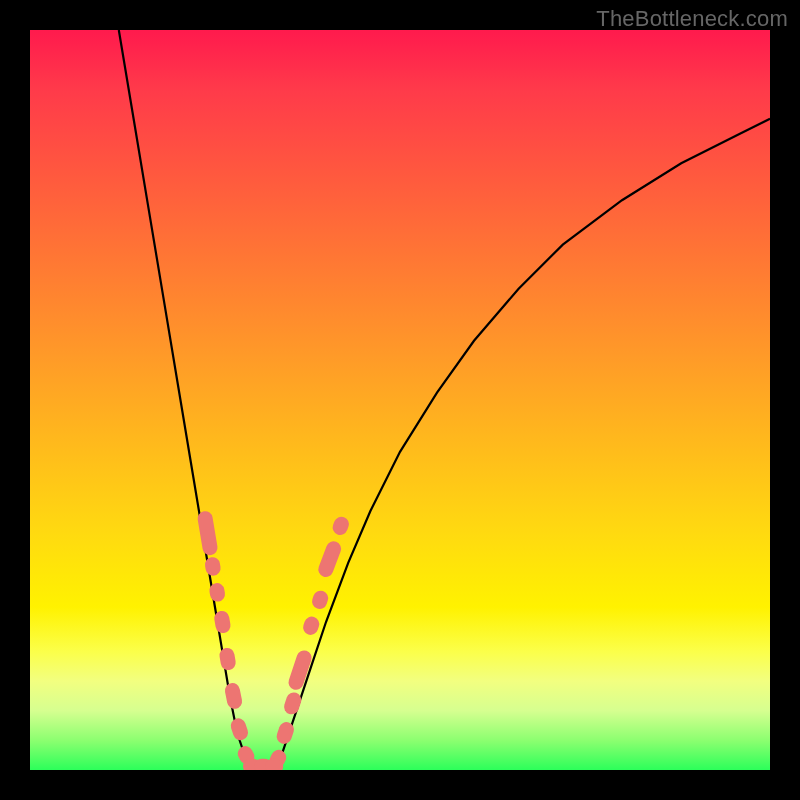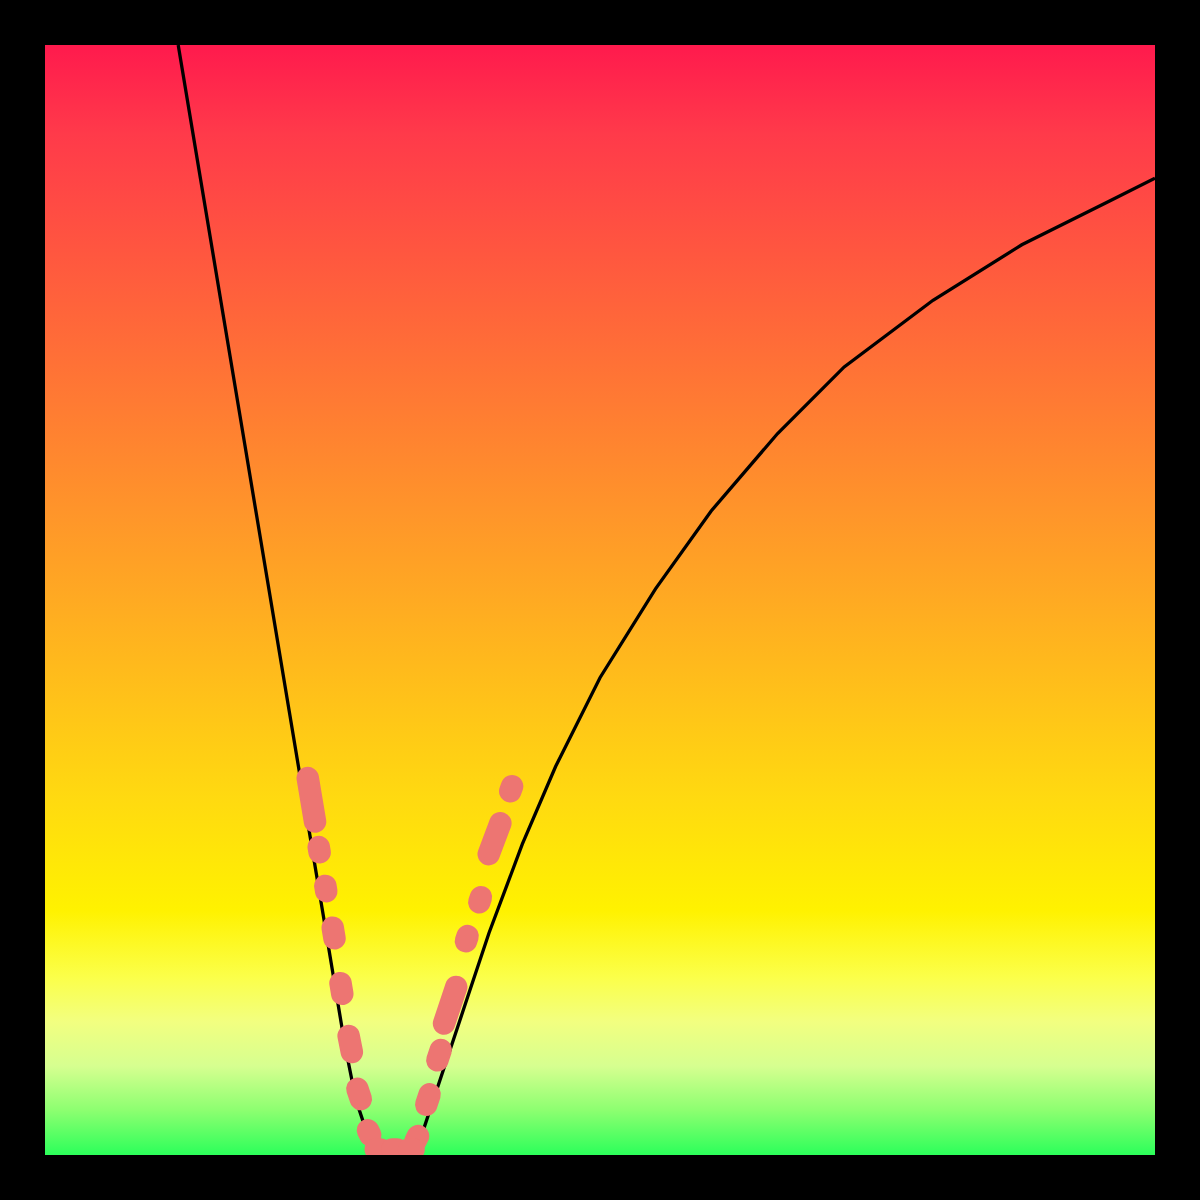--- a/index.html
+++ b/index.html
@@ -64,20 +64,21 @@
   }
   .marker {
     fill: #ed7572;
     stroke: none;
   }
 </style>
 </head>
 <body>
 
 <div class="outer">
+  <div class="watermark">TheBottleneck.com</div>
   <div class="plot-area">
     <svg class="curves" viewBox="0 0 740 740" preserveAspectRatio="none">
       <path id="left-curve" class="curve" d="M88.8 0.0 L103.6 88.8 L118.4 177.6 L133.2 266.4 L148.0 355.2 L162.8 444.0 L177.6 532.8 L185.0 577.2 L192.4 621.6 L199.8 666.0 L207.2 703.0 L214.6 725.2 L222.0 740.0"></path>
       <path id="right-curve" class="curve" d="M244.2 740.0 L251.6 725.2 L266.4 680.8 L281.2 636.4 L296.0 592.0 L318.2 532.8 L340.4 481.0 L370.0 421.8 L407.0 362.6 L444.0 310.8 L488.4 259.0 L532.8 214.6 L592.0 170.2 L651.2 133.2 L710.4 103.6 L740.0 88.8"></path>
       <g id="markers">
           <g transform="translate(177.6 503.2) rotate(80.5)">
             <rect x="-22.2" y="-7.5" width="44.4" height="15.0" rx="7.5" ry="7.5" class="marker"></rect>
           </g>
           <g transform="translate(182.8 536.5) rotate(80.5)">
             <rect x="-9.3" y="-7.5" width="18.5" height="15.0" rx="7.5" ry="7.5" class="marker"></rect>

